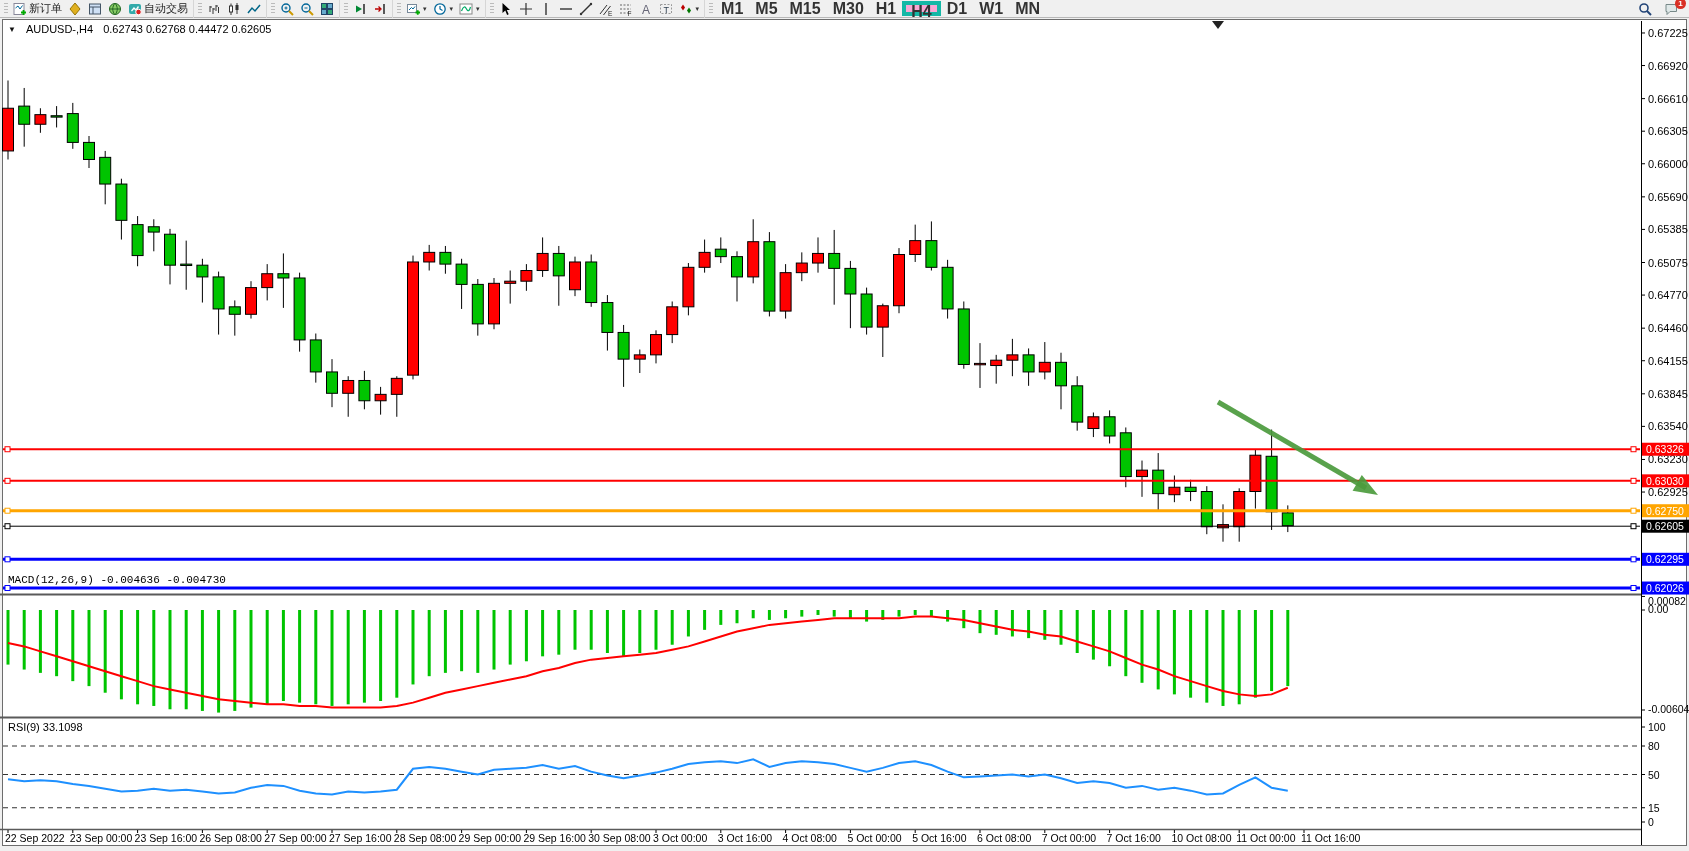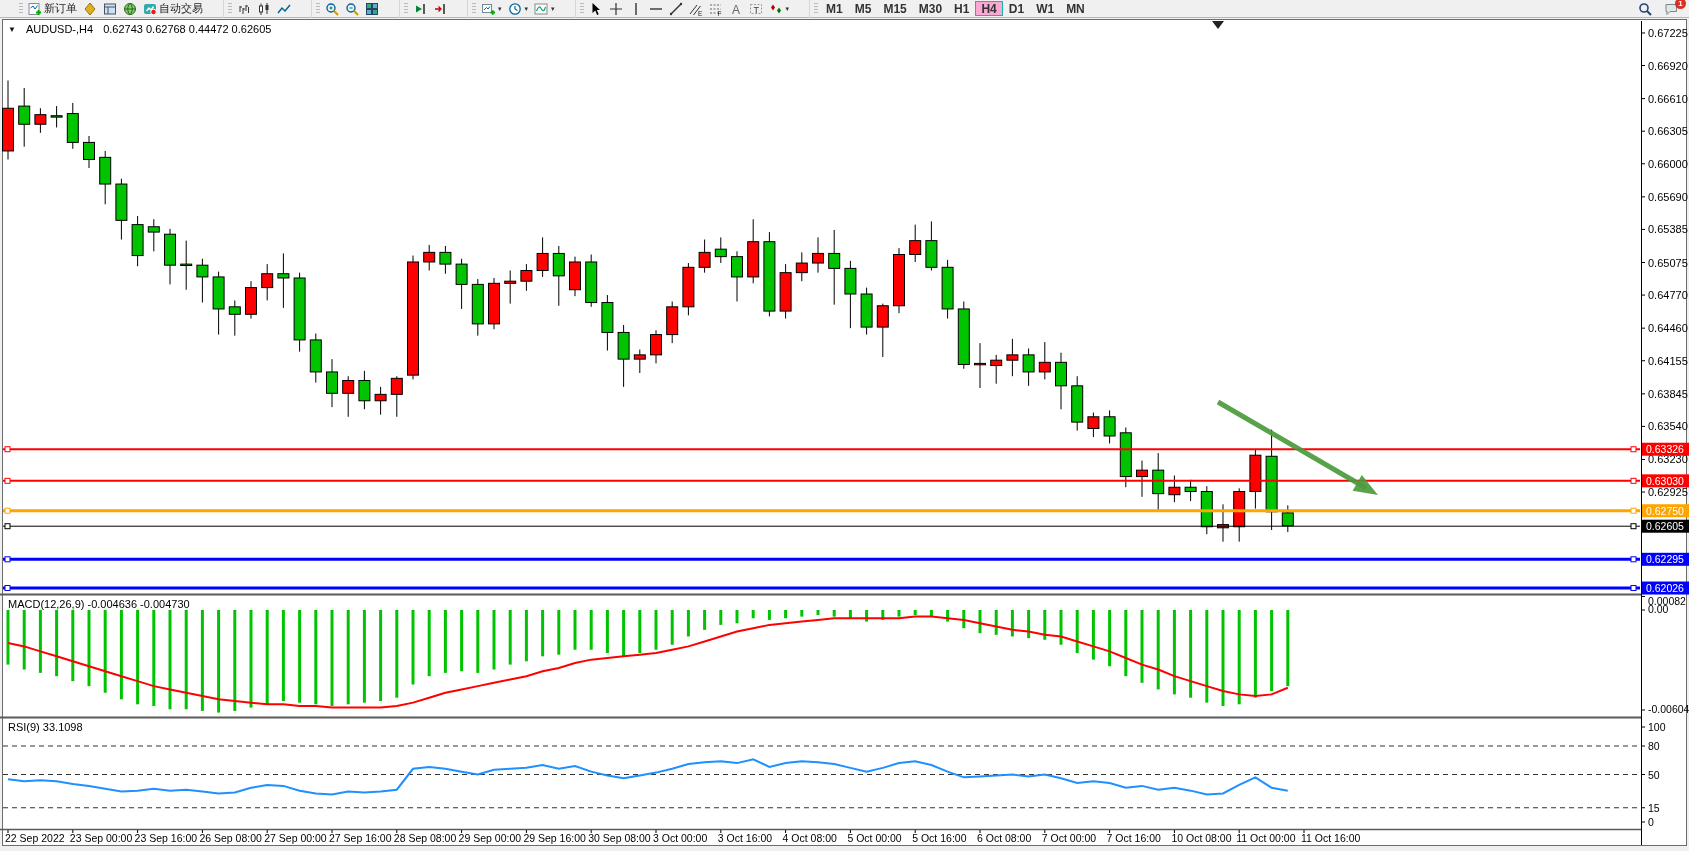--- a/index.html
+++ b/index.html
@@ -1,47 +1,47 @@
 <!DOCTYPE html>
 <html><head>
 <meta charset="utf-8">
 <style>
   * { margin:0; padding:0; box-sizing:border-box; }
   html,body { width:1689px; height:851px; overflow:hidden; background:#f0f0f0;
               font-family:"Liberation Sans", sans-serif; }
   #toolbar { position:absolute; left:0; top:0; width:1689px; height:18px;
              background:#f0f0f0; border-bottom:1px solid #b8b8b8;
              display:flex; align-items:center; z-index:5; }
-  .tb-group { display:flex; align-items:center; height:18px; padding:0 2px;margin-left:15px; }
+  .tb-group { display:flex; align-items:center; height:18px; padding:0 2px; }
   .tb-group + .tb-group { border-left:1px solid #d6d6d6; }
   .grip { width:4px; height:12px; margin:0 2px;
           background:repeating-linear-gradient(#bbb 0 1px, transparent 1px 3px);
           flex:none; }
   .tb-btn { display:flex; align-items:center; gap:2px; height:16px; padding:0 2px;
             border:1px solid transparent; background:transparent; cursor:default;
             font-family:"Liberation Sans", sans-serif; }
   .tb-btn .lbl { font-size:11px; color:#222; white-space:nowrap; }
   .ic { width:14px; height:14px; display:inline-block; flex:none; }
   .ic svg { width:14px; height:14px; display:block; }
   .caret { font-size:7px; color:#333; margin-left:1px; }
-  .tf-btn { font-size:12px; font-weight:bold; color:#333; padding:1px 5px;
+  .tf-btn { font-size:16px; font-weight:bold; color:#333; padding:1px 5px;
             border:1px solid transparent; background:transparent; height:15px;
             line-height:12px; font-family:"Liberation Sans", sans-serif; }
-  .tf-btn.active { background:#f9a8d4; border:1px solid #14b8a6; }
+  .tf-btn.active { background:#f9a8d4; border:4px solid #14b8a6; }
   #tb-right { margin-left:auto; display:flex; align-items:center; gap:6px; padding-right:8px; }
   .badge { position:absolute; right:-6px; top:-4px; background:#d93025; color:#fff;
            border-radius:50%; width:11px; height:11px; font-size:8px; line-height:11px;
            text-align:center; font-weight:bold; }
   #chart-region { position:absolute; left:2px; top:19px; width:1685px; height:827px;
                   background:#ffffff; border:1px solid #6d6d6d; z-index:1; }
   #chart-svg { position:absolute; left:0; top:0; z-index:2; }
   .overlay-label { position:absolute; z-index:3; font-size:11px; color:#000; white-space:nowrap; }
   #chart-titlebar { left:8px; top:23px; display:flex; gap:10px; align-items:center; }
   #chart-titlebar .tri { font-size:8px; color:#111; }
-  #macd-label { left:8px; top:598px; }
+  #macd-label { left:8px; top:574px;font-family:Liberation Mono, monospace; }
   #rsi-label  { left:8px; top:721px; }
   #bottom-strip { position:absolute; left:0; top:847px; width:1689px; height:4px;
                   background:#f0f0f0; z-index:4; }
 </style>
 </head>
 <body>
 
 <div id="toolbar">
     <div class="tb-group">
       <span class="grip"></span>

